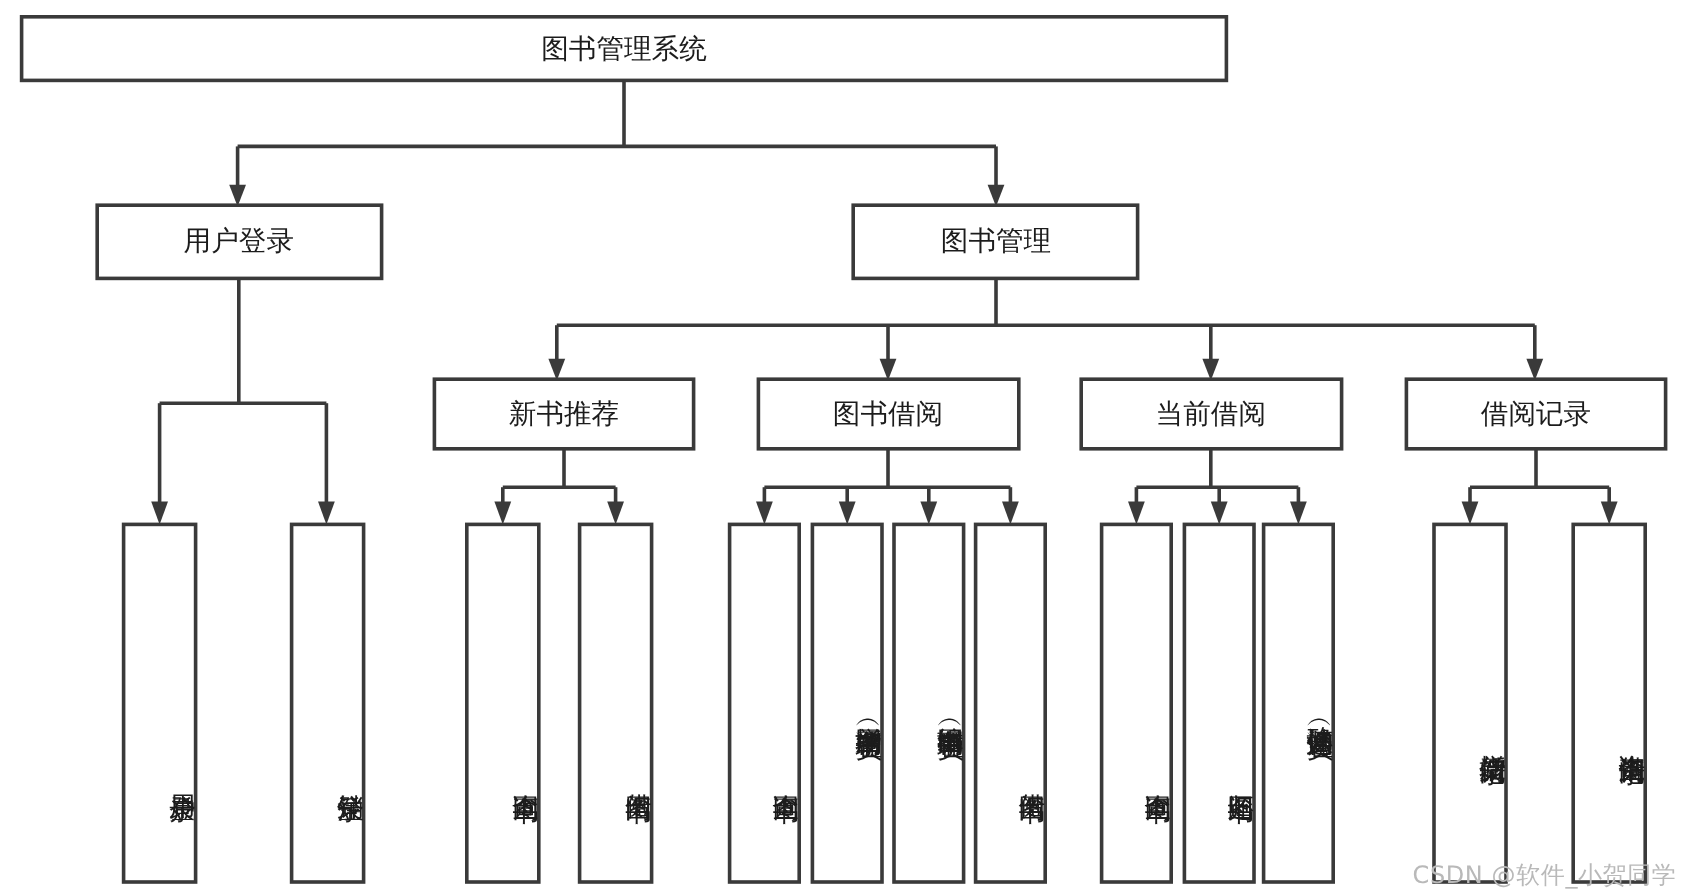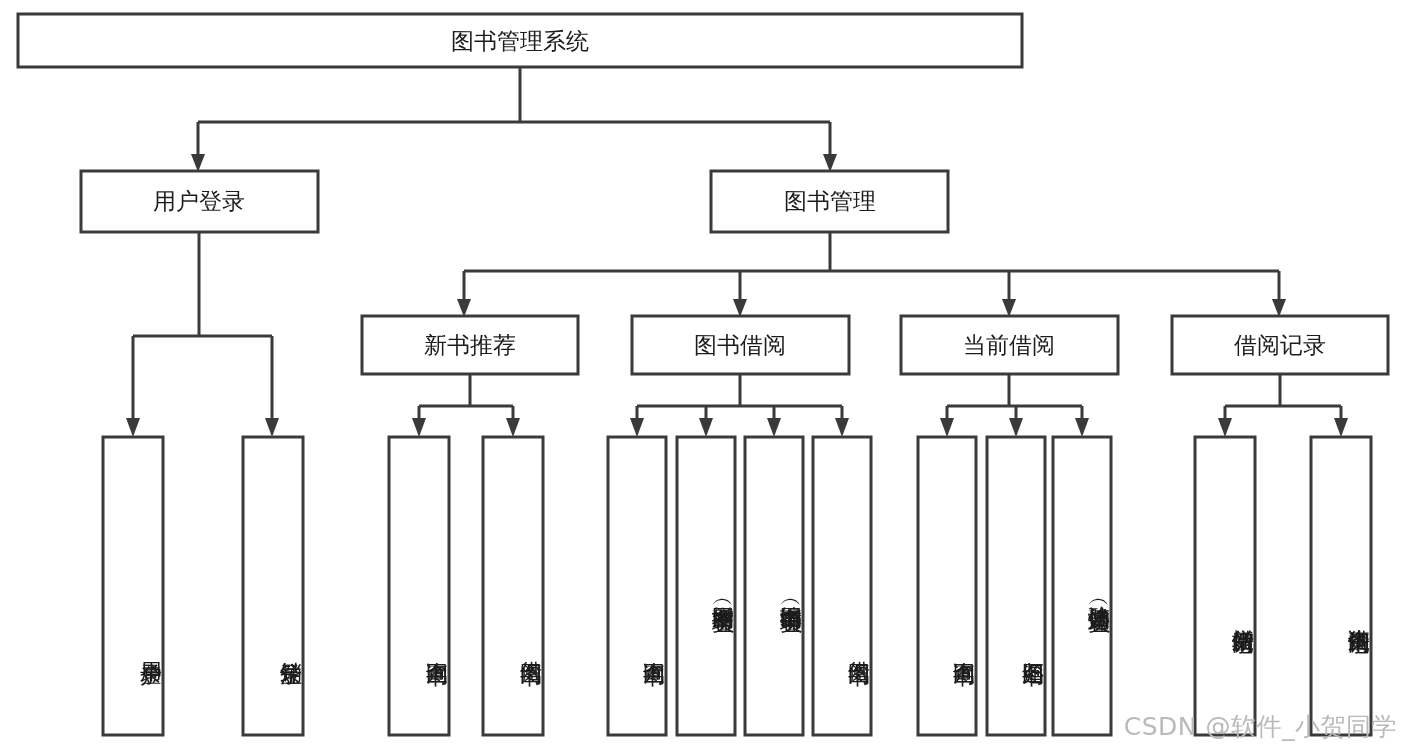--- a/index.html
+++ b/index.html
@@ -60,21 +60,21 @@
     justify-content: center;
     white-space: nowrap;
     pointer-events: none;
     user-select: none;
   }
   .watermark {
     position: absolute;
     right: 8px;
     bottom: 4px;
     font-family: "DejaVu Sans", "Liberation Sans", sans-serif;
-    font-size: 25px;
+    font-size: 20px;
     color: #b9b9b9;
     white-space: nowrap;
     letter-spacing: 0.5px;
   }
 </style>
 </head>
 <body>
 
 <div id="diagram-root">
 

